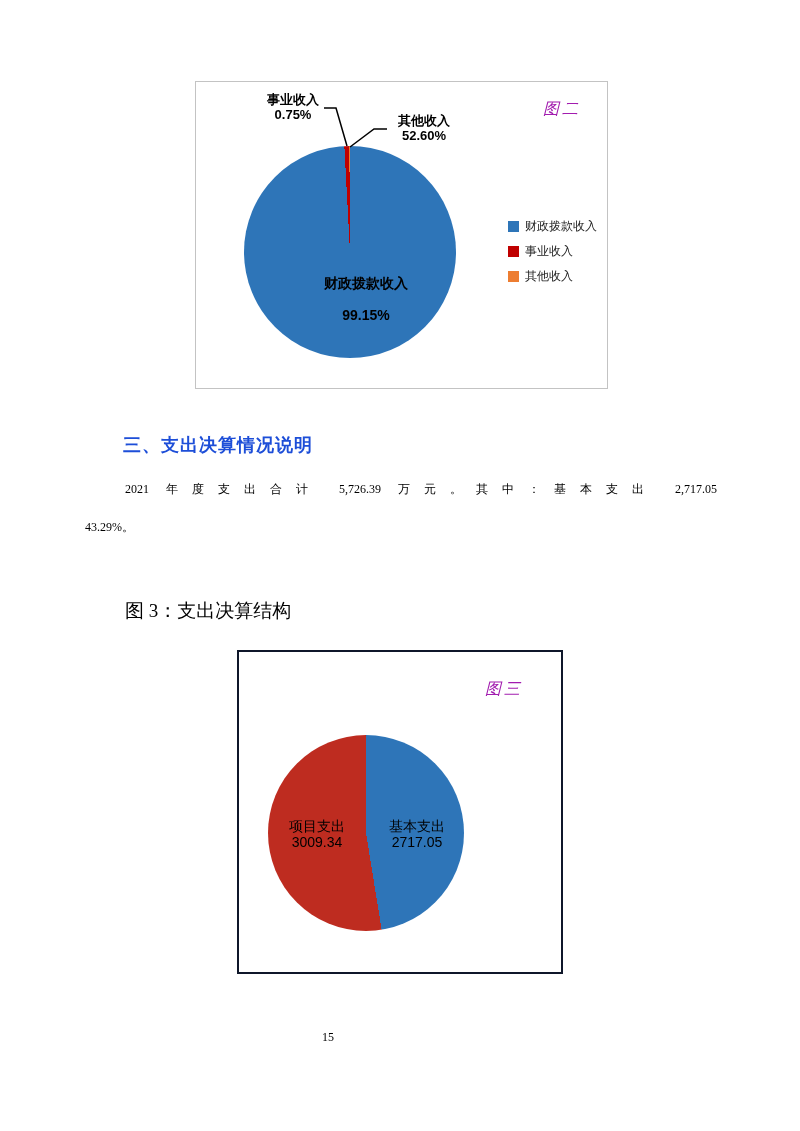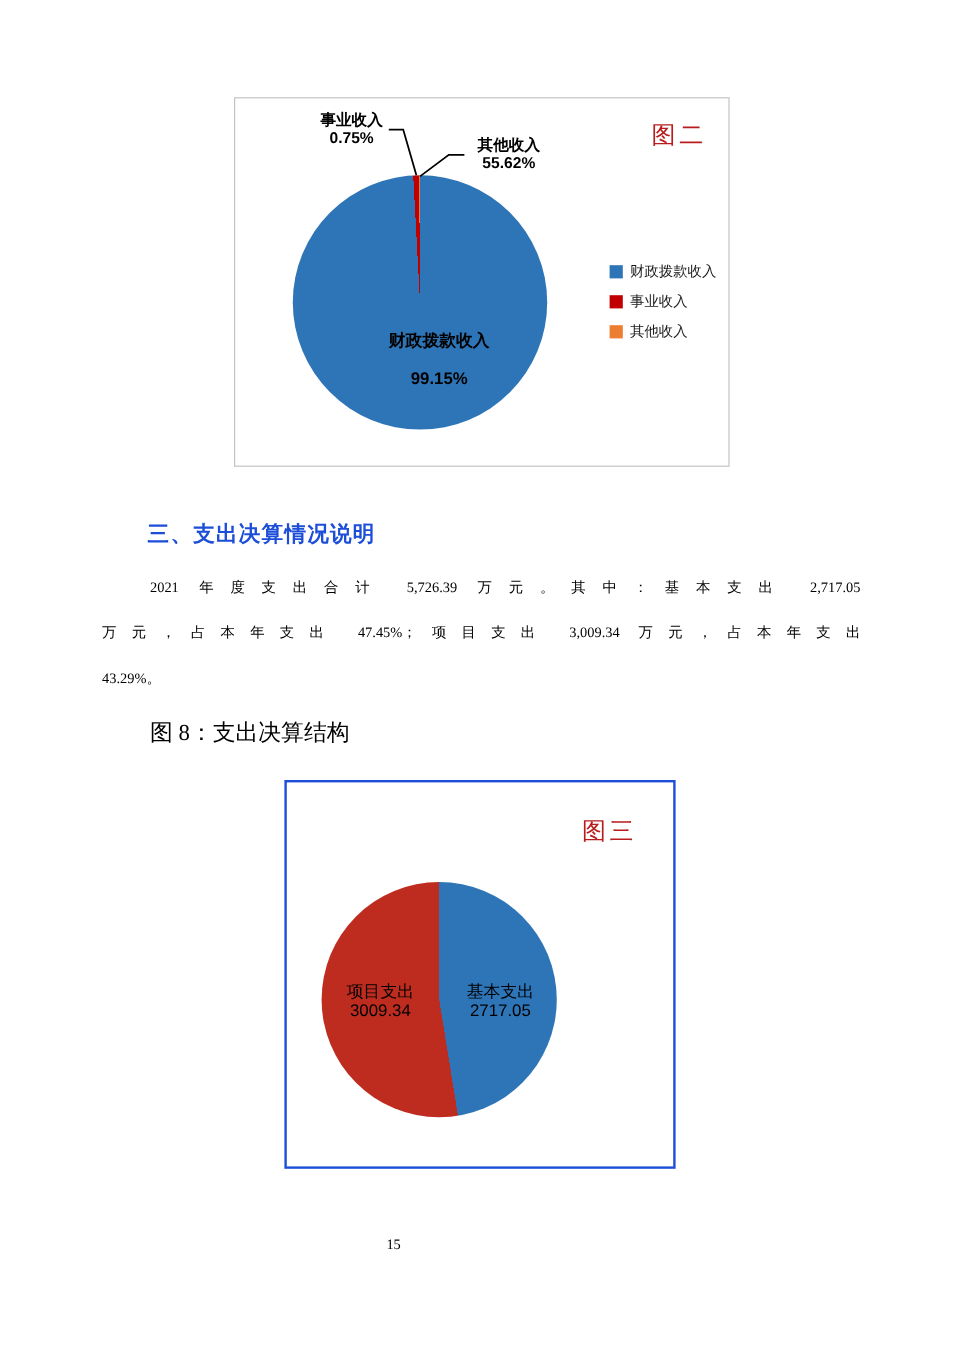--- a/index.html
+++ b/index.html
@@ -8,26 +8,26 @@
     position:relative;
     width:800px; height:1131px;
     font-family:"Liberation Serif","DejaVu Serif",serif;
     color:#000;
     overflow:hidden;
   }
 
   
   .chart-frame { position:absolute; background:#fff; }
   #income-chart   { left:195px; top:81px;  width:413px; height:308px; border:1px solid #c3c3c3; }
-  #expense-chart  { left:237px; top:650px; width:326px; height:324px; border:2px solid #1d4ed8; }
+  #expense-chart  { left:237px; top:650px; width:326px; height:324px; border:2px solid #0f172a; }
 
   .figure-label {
     position:absolute;
     font-family:"Liberation Sans","DejaVu Sans",sans-serif;
-    font-size:20px; color:#b91c1c; letter-spacing:3px; white-space:nowrap;
+    font-size:16px; color:#a21caf; letter-spacing:3px; white-space:nowrap;font-style:italic;
   }
   #income-chart  .figure-label { left:347px; top:17px; }
   #expense-chart .figure-label { left:246px; top:27px; }
 
   .pie { position:absolute; border-radius:50%; }
   #income-pie  { left:48px; top:64px;  width:212px; height:212px; }
   #expense-pie { left:29px; top:83px;  width:196px; height:196px; }
 
   .pie-inner-label {
     position:absolute; text-align:center;
@@ -93,21 +93,21 @@
   <div class="figure-label">图二</div>
 
   <div class="pie" id="income-pie" style="background: conic-gradient(rgb(46, 117, 184) 0deg, rgb(46, 117, 184) 356.94deg, rgb(192, 0, 0) 356.94deg, rgb(192, 0, 0) 359.64deg, rgb(237, 125, 49) 359.64deg, rgb(237, 125, 49) 360deg);"></div>
 
   <div class="callout" id="callout-left">
     <div>事业收入</div>
     <div>0.75%</div>
   </div>
   <div class="callout" id="callout-right">
     <div>其他收入</div>
-    <div>55.62%</div>
+    <div>52.60%</div>
   </div>
 
   <svg class="leader-svg" width="413" height="308">
     <polyline points="128,26 140,26 151,64" fill="none" stroke="#000" stroke-width="1.5"></polyline>
     <polyline points="191,47 178,47 154,65" fill="none" stroke="#000" stroke-width="1.5"></polyline>
   </svg>
 
   <div class="pie-inner-label" id="income-inner-label">
     <div>财政拨款收入</div>
     <div class="val">99.15%</div>
@@ -126,25 +126,24 @@
       <span class="legend-swatch" style="background: rgb(237, 125, 49);"></span>
       <span class="legend-text">其他收入</span>
     </div>
   </div>
 </div>
 
 <div id="section-heading">三、支出决算情况说明</div>
 
 <div id="paragraph">
   <div class="para-line first">2021 年度支出合计 5,726.39 万元。其中：基本支出 2,717.05</div>
-  <div class="para-line">万元，占本年支出 47.45%；项目支出 3,009.34 万元，占本年支出</div>
   <div class="para-line last">43.29%。</div>
 </div>
 
-<div id="figure3-caption">图 8：支出决算结构</div>
+<div id="figure3-caption">图 3：支出决算结构</div>
 
 <div class="chart-frame" id="expense-chart">
   <div class="figure-label">图三</div>
 
   <div class="pie" id="expense-pie" style="background: conic-gradient(rgb(46, 117, 184) 0deg, rgb(46, 117, 184) 170.812deg, rgb(190, 44, 32) 170.812deg, rgb(190, 44, 32) 360deg);"></div>
 
   <div class="slice-label" id="expense-label-project">
     <div>项目支出</div>
     <div>3009.34</div>
   </div>

